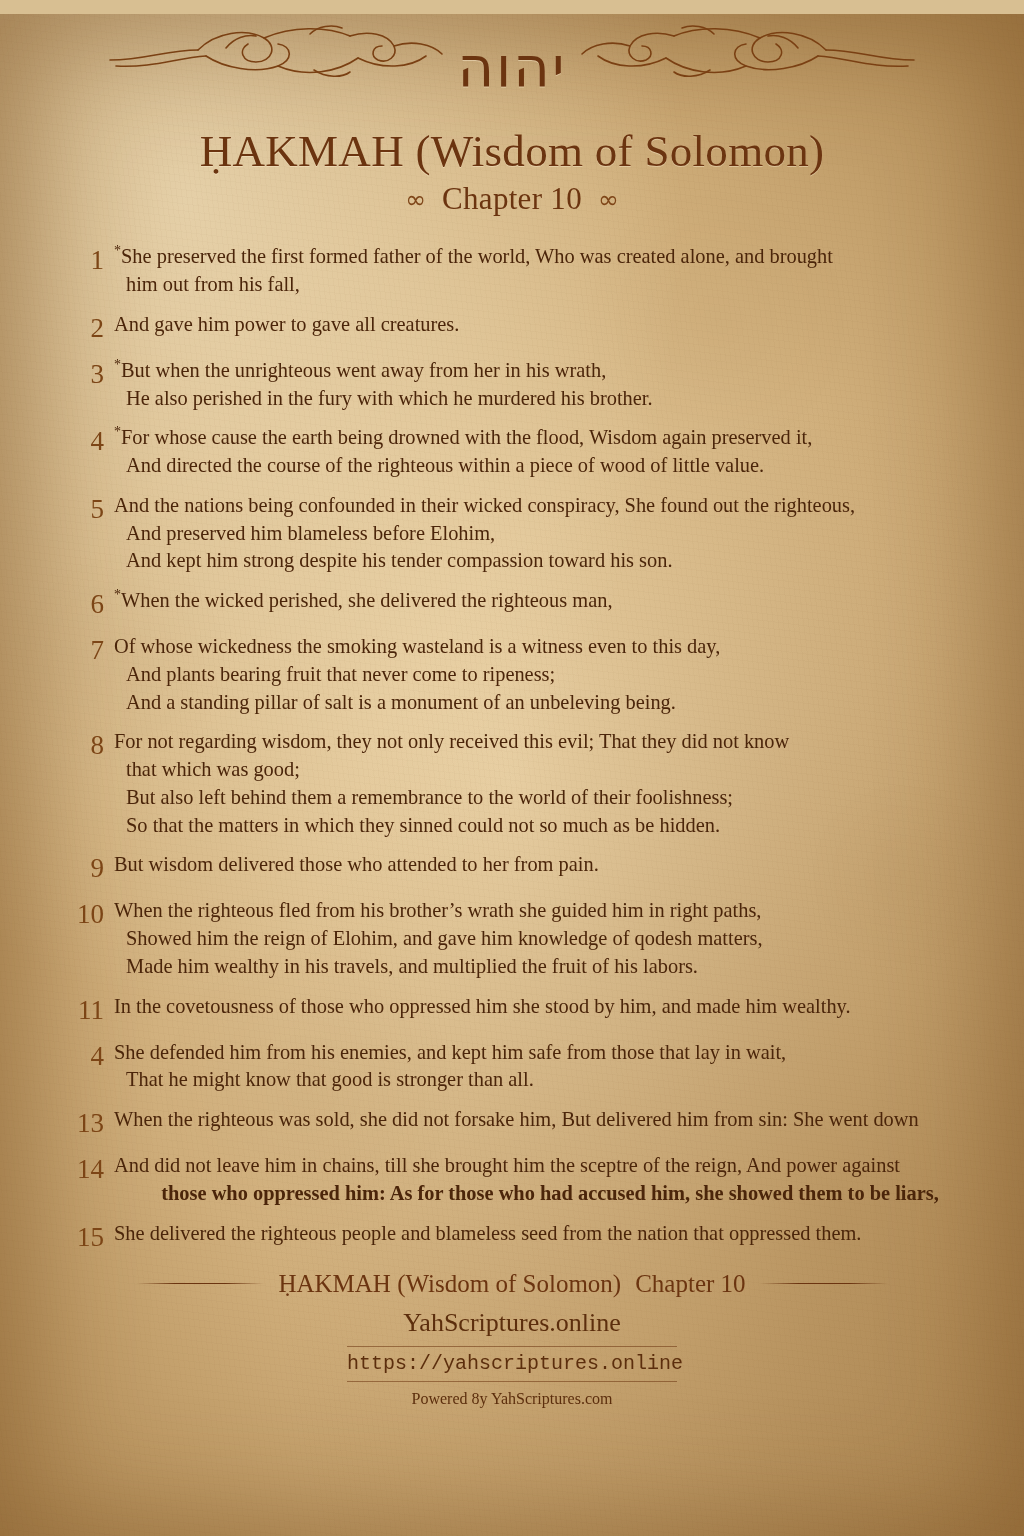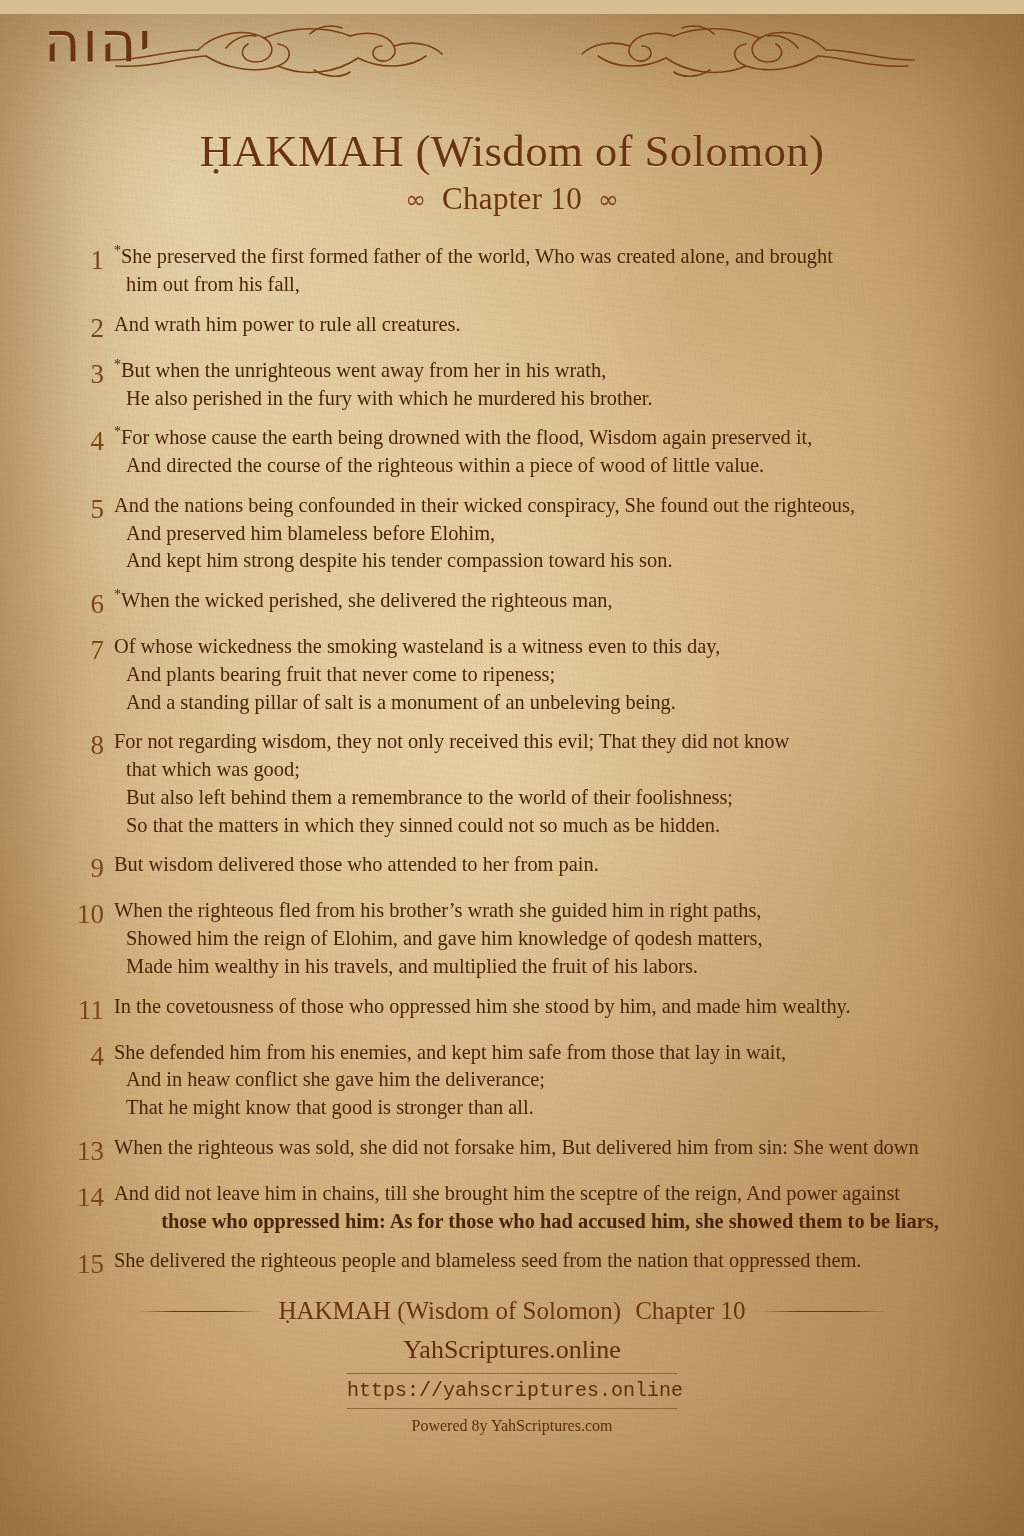--- a/index.html
+++ b/index.html
@@ -54,21 +54,22 @@
 
   
   .masthead {
     position: relative;
     height: 108px;
     margin-top: 14px;
   }
   .tetra {
     position: absolute;
     left: 0; right: 0;
-    top: 1px;
+    top: 26px;
+    text-align: center;
     font-family: "DejaVu Sans", sans-serif;
     font-size: 56px;
     line-height: 1;
     color: #6b3410;
     letter-spacing: 2px;
     text-shadow: 0 1px 0 rgba(255,240,210,0.45);
   }
   .flourish-svg {
     position: absolute;
     top: 6px;
@@ -247,21 +248,21 @@
         <div class="vnum">1</div>
         <div class="vlines">
           <span class="vline"><span class="star">*</span><span>She preserved the first formed father of the world, Who was created alone, and brought</span></span>
           <span class="vline">him out from his fall,</span>
         </div>
       </div>
 
       <div class="verse">
         <div class="vnum">2</div>
         <div class="vlines">
-          <span class="vline">And wrath him power to rule all creatures.</span>
+          <span class="vline">And gave him power to gave all creatures.</span>
         </div>
       </div>
 
       <div class="verse">
         <div class="vnum">3</div>
         <div class="vlines">
           <span class="vline"><span class="star">*</span><span>But when the unrighteous went away from her in his wrath,</span></span>
           <span class="vline">He also perished in the fury with which he murdered his brother.</span>
         </div>
       </div>
@@ -329,21 +330,20 @@
         <div class="vnum">11</div>
         <div class="vlines">
           <span class="vline">In the covetousness of those who oppressed him she stood by him, and made him wealthy.</span>
         </div>
       </div>
 
       <div class="verse">
         <div class="vnum">4</div>
         <div class="vlines">
           <span class="vline">She defended him from his enemies, and kept him safe from those that lay in wait,</span>
-          <span class="vline">And in heaw conflict she gave him the deliverance;</span>
           <span class="vline">That he might know that good is stronger than all.</span>
         </div>
       </div>
 
       <div class="verse">
         <div class="vnum">13</div>
         <div class="vlines">
           <span class="vline">When the righteous was sold, she did not forsake him, But delivered him from sin: She went down</span>
         </div>
       </div>

